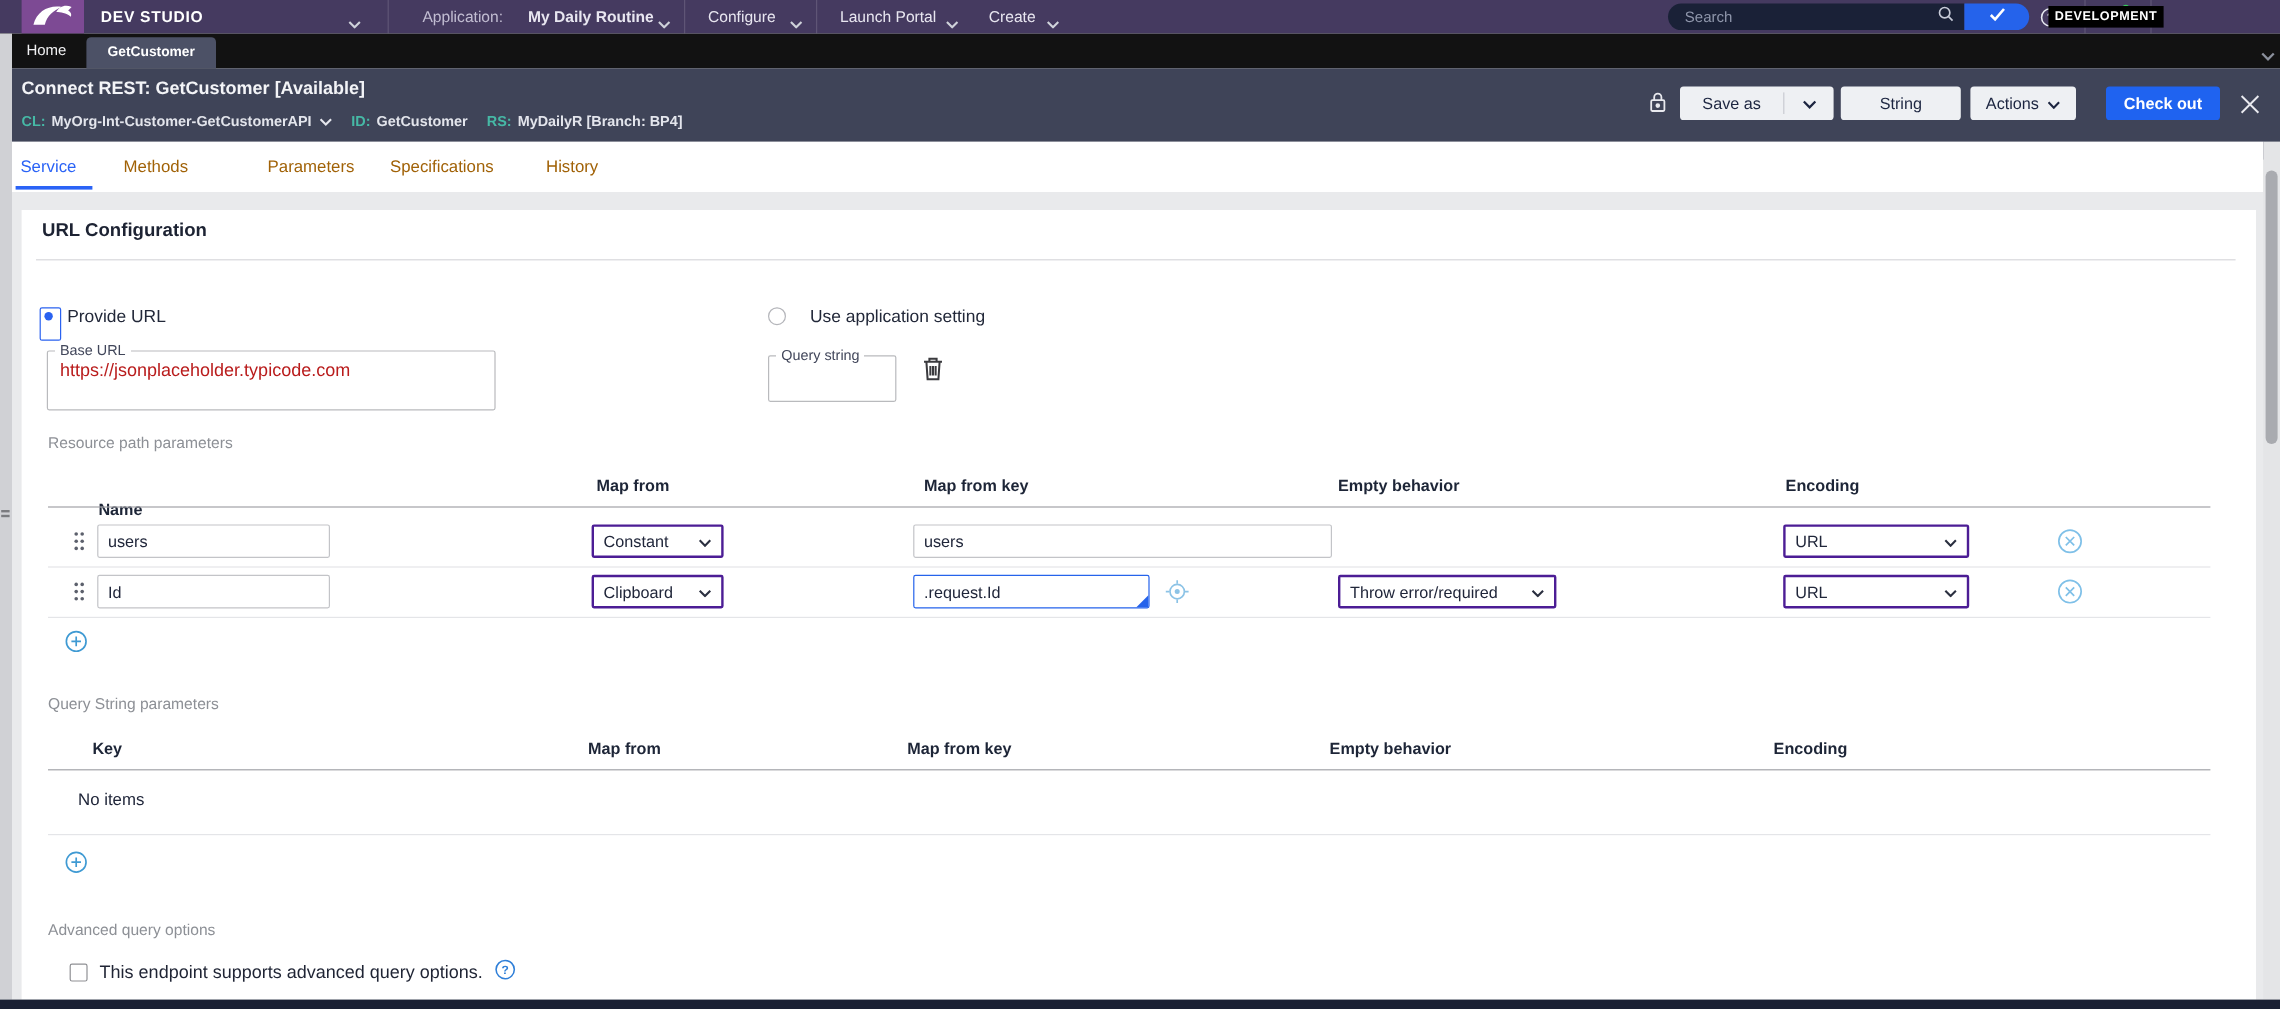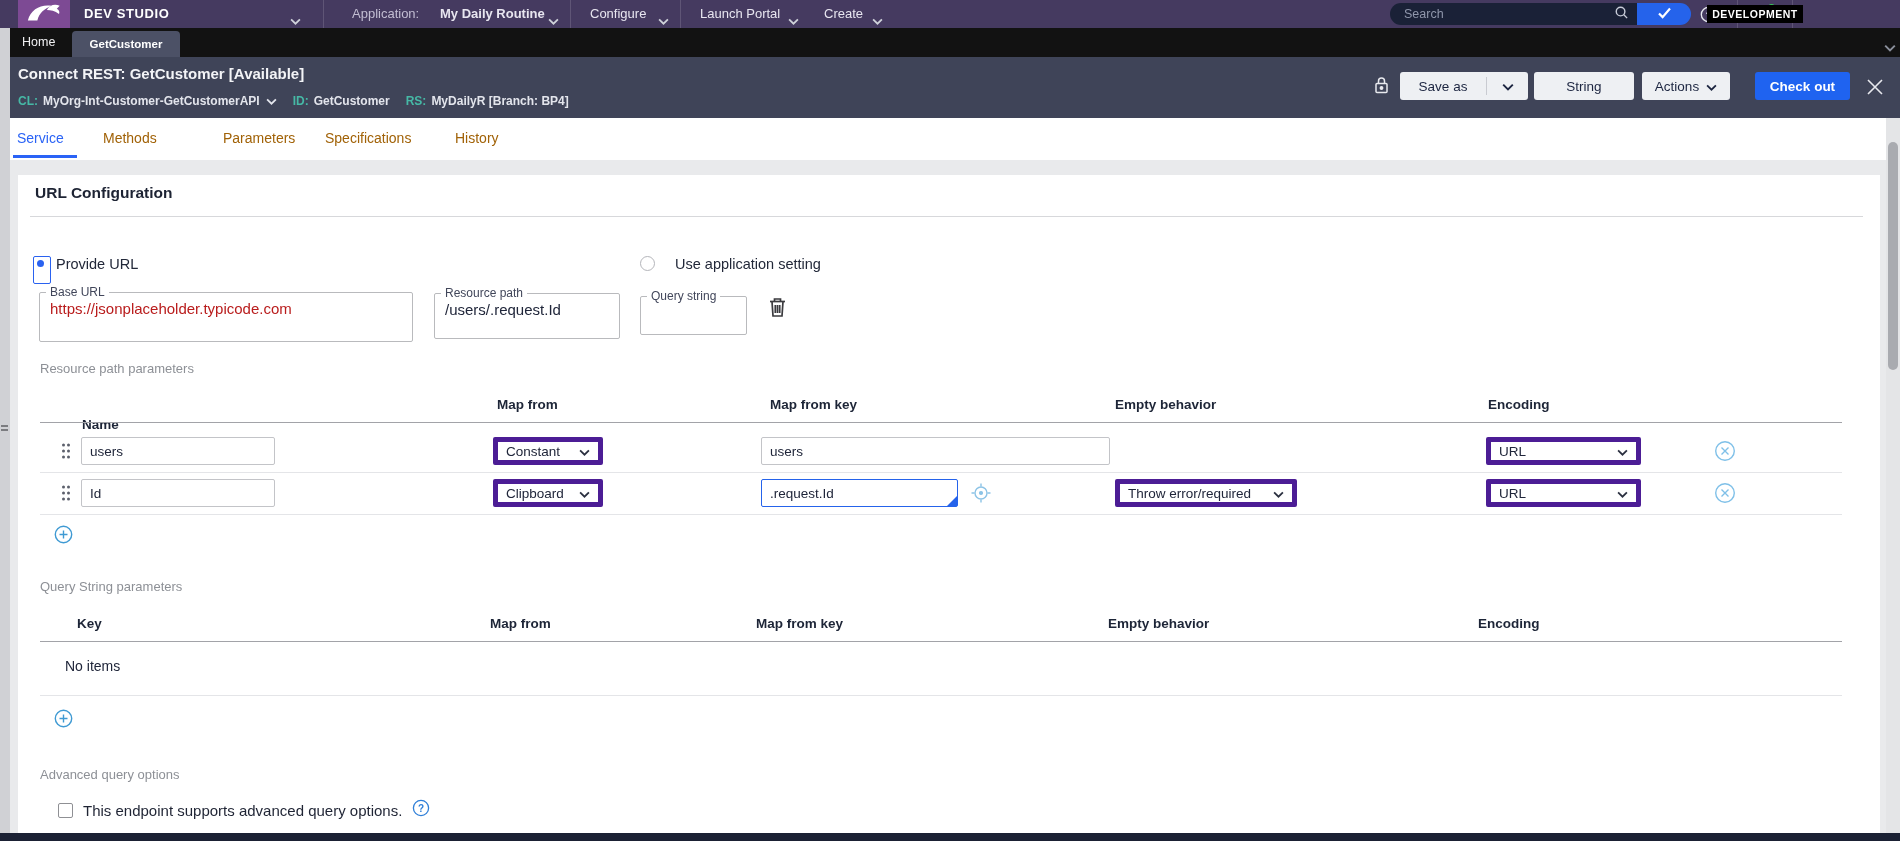--- a/index.html
+++ b/index.html
@@ -58,21 +58,21 @@
   .radio.unsel { border:1.5px solid #b4b5ba; }
   .radio-label { position:absolute; font-size:14.5px; color:#222839; }
   fieldset.fld { position:absolute; border:1px solid #b9babd; border-radius:2px; background:#fff; }
   fieldset.fld legend { font-size:12px; color:#41465a; padding:0 4px; margin-left:6px; }
   fieldset.fld input { width:100%; border:none; outline:none; font-size:15px; padding:1px 10px 5px; font-family:"Liberation Sans",sans-serif; background:transparent; }
   .val-blue input { color:#b91c1c; }
   .val-dark input { color:#20263a; }
   .gray-cap { position:absolute; font-size:13px; color:#8d9096; }
   .col-hdr { position:absolute; font-size:13.5px; font-weight:bold; color:#1d2537; }
   .inp { position:absolute; height:28px; border:1px solid #c3c4c8; border-radius:2px; font-size:13.5px; color:#20263a; padding:0 8px; font-family:"Liberation Sans",sans-serif; outline:none; background:#fff; }
-  .sel { position:absolute; height:28px; border:5px solid #4c1d95; border-radius:2px; background:#fff; display:flex; align-items:center; justify-content:space-between; padding:0 8px; font-size:13.5px; color:#20263a; cursor:pointer; }
+  .sel { position:absolute; height:28px; border:2px solid #4c1d95; border-radius:2px; background:#fff; display:flex; align-items:center; justify-content:space-between; padding:0 8px; font-size:13.5px; color:#20263a; cursor:pointer; }
   .keywrap { position:absolute; width:197px; height:28px; }
   .keywrap input { width:100%; height:28px; border:1.5px solid #2563eb; border-radius:2px; font-size:13.5px; color:#20263a; padding:0 8px; outline:none; font-family:"Liberation Sans",sans-serif; }
   .keywrap::after { content:""; position:absolute; right:1.5px; bottom:1.5px; width:0; height:0; border-style:solid; border-width:0 0 10px 10px; border-color:transparent transparent #2563eb transparent; }
   .icon-btn { position:absolute; cursor:pointer; }
   .noitems { position:absolute; font-size:14px; color:#20263a; }
   .chk-row { position:absolute; left:40px; top:624px; display:flex; align-items:center; gap:10px; }
   .chkbox { width:15px; height:15px; border:1.4px solid #8f9094; border-radius:2px; background:#fff; cursor:pointer; }
   .chk-label { font-size:15px; color:#1f2434; }
 
   
@@ -251,24 +251,20 @@
     <div class="hr" style="left:12px; top:41px; width:1833px;"></div>
 
     <span class="radio sel" style="left:15px; top:81px;"></span>
     <span class="radio-label" style="left:38px; top:81px;">Provide URL</span>
     <span class="radio unsel" style="left:622px; top:81px;"></span>
     <span class="radio-label" style="left:645px; top:81px;margin-left:12px;">Use application setting</span>
 
     <fieldset class="fld val-blue" style="left:21px; top:110px; width:374px; height:57px;">
       <legend>Base URL</legend>
       <input type="text" value="https://jsonplaceholder.typicode.com" style="">
-    </fieldset>
-    <fieldset class="fld val-dark" style="left:416px; top:111px; width:186px; height:53px;">
-      <legend>Resource path</legend>
-      <input type="text" value="/users/.request.Id" style="">
     </fieldset>
     <fieldset class="fld val-dark" style="left:622px; top:114px; width:107px; height:46px;">
       <legend>Query string</legend>
       <input type="text" value="" style="">
     </fieldset>
     <span class="icon-btn" style="left:750px; top:121px;">
       <svg width="19" height="22" viewBox="0 0 19 22" fill="none" stroke="#3a3a3e" stroke-width="1.7">
         <path d="M2 5.5 h15"></path>
         <path d="M6.5 5 V3 h6 v2"></path>
         <path d="M4 5.5 l1 14.5 h9 l1-14.5"></path>

